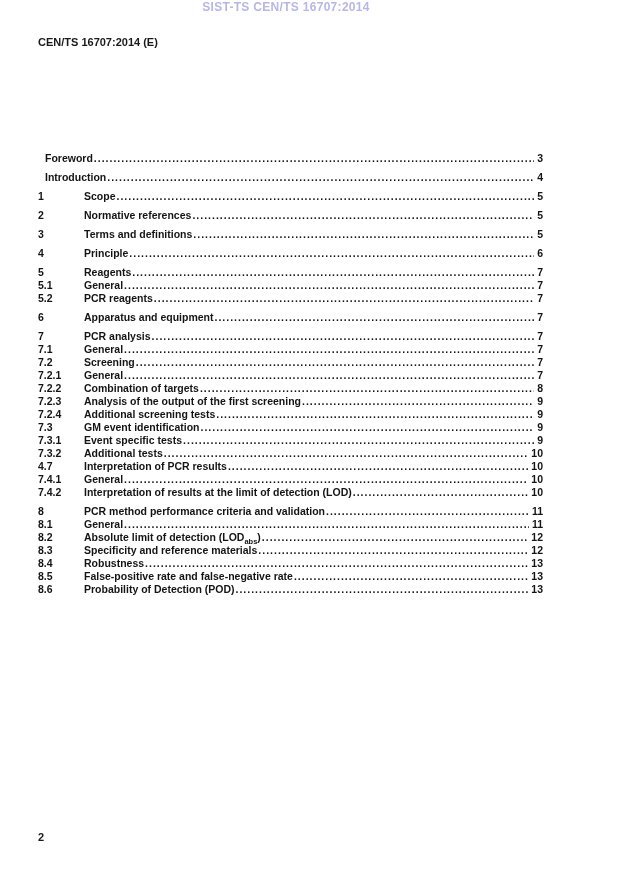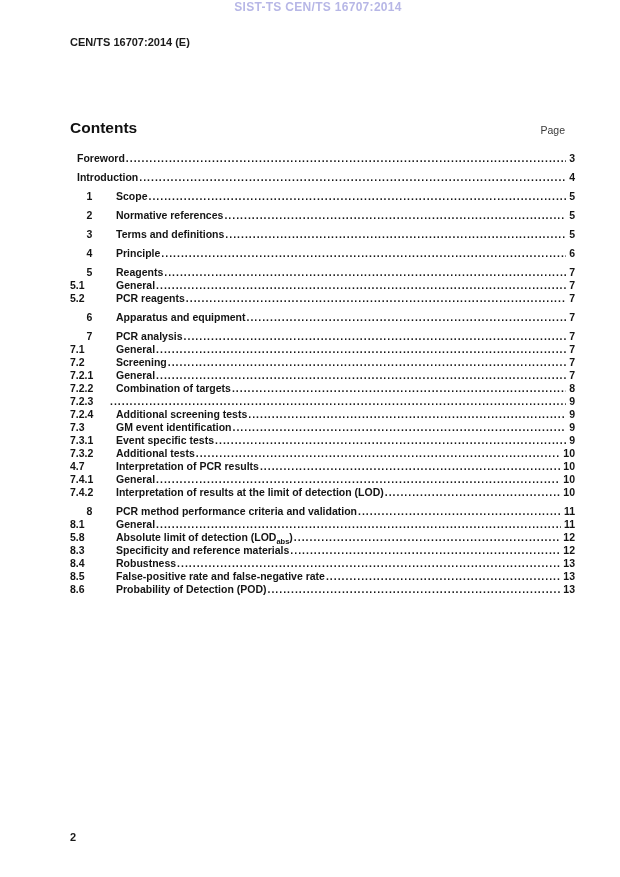--- a/index.html
+++ b/index.html
@@ -8,21 +8,20 @@
     background: #ffffff;
   }
   .page {
     position: relative;
     width: 572px;
     height: 877px;
     background: #ffffff;
     font-family: "Liberation Sans", sans-serif;
     color: #1a1a1a;
     overflow: hidden;
-    margin-left: 32px;
   }
   .watermark {
     position: absolute;
     top: 0px;
     left: 0;
     width: 100%;
     text-align: center;
     font-size: 12px;
     font-weight: bold;
     color: #b7b7e6;
@@ -66,21 +65,20 @@
   .toc-row {
     display: flex;
     align-items: baseline;
     font-size: 10.5px;
     font-weight: bold;
     line-height: 13px;
     color: #141414;
   }
   .toc-row.spaced {
     margin-top: 6px;
-    text-align: center;
   }
   .toc-num {
     flex: none;
     width: 39px;
   }
   .toc-title {
     flex: none;
     white-space: nowrap;
     padding-left: 7px;
   }
@@ -112,24 +110,20 @@
 </style>
 </head>
 <body>
 
 <div class="page">
 
   <div class="watermark">SIST-TS CEN/TS 16707:2014</div>
 
   <div class="doc-id">CEN/TS 16707:2014 (E)</div>
 
-  <div class="contents-bar">
-    <h1 class="contents-heading">Contents</h1>
-    <span class="page-label">Page</span>
-  </div>
 
   <div class="toc-list" id="toc-list">
       <div class="toc-row">
         <span class="toc-title">Foreword</span>
         <span class="toc-dots"></span>
         <span class="toc-page">3</span>
       </div>
       <div class="toc-row spaced">
         <span class="toc-title">Introduction</span>
         <span class="toc-dots"></span>
@@ -208,20 +202,21 @@
         <span class="toc-page">7</span>
       </div>
       <div class="toc-row">
         <span class="toc-num">7.2.2</span>
         <span class="toc-title">Combination of targets</span>
         <span class="toc-dots"></span>
         <span class="toc-page">8</span>
       </div>
       <div class="toc-row">
         <span class="toc-num">7.2.3</span>
+        <span class="toc-title">Analysis of the output of the first screening</span>
         <span class="toc-dots"></span>
         <span class="toc-page">9</span>
       </div>
       <div class="toc-row">
         <span class="toc-num">7.2.4</span>
         <span class="toc-title">Additional screening tests</span>
         <span class="toc-dots"></span>
         <span class="toc-page">9</span>
       </div>
       <div class="toc-row">
@@ -266,21 +261,21 @@
         <span class="toc-dots"></span>
         <span class="toc-page">11</span>
       </div>
       <div class="toc-row">
         <span class="toc-num">8.1</span>
         <span class="toc-title">General</span>
         <span class="toc-dots"></span>
         <span class="toc-page">11</span>
       </div>
       <div class="toc-row">
-        <span class="toc-num">5.8</span>
+        <span class="toc-num">8.2</span>
         <span class="toc-title">Absolute limit of detection (LOD<sub>abs</sub>)</span>
         <span class="toc-dots"></span>
         <span class="toc-page">12</span>
       </div>
       <div class="toc-row">
         <span class="toc-num">8.3</span>
         <span class="toc-title">Specificity and reference materials</span>
         <span class="toc-dots"></span>
         <span class="toc-page">12</span>
       </div>

